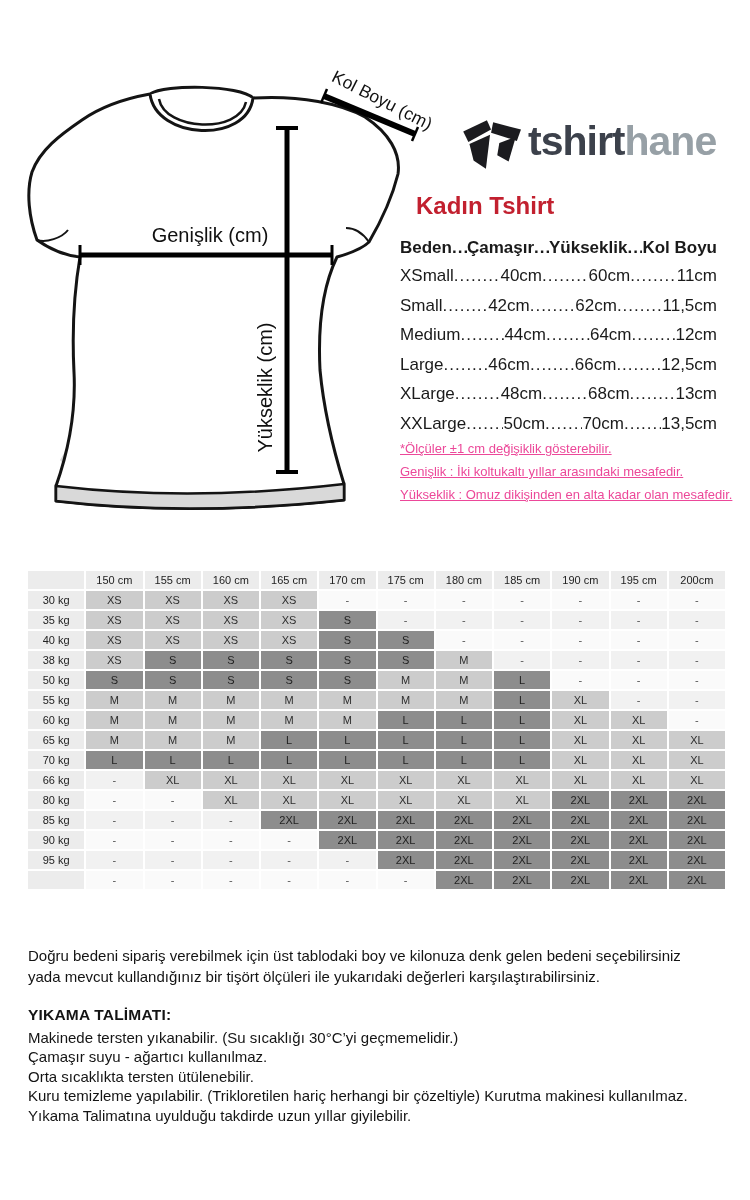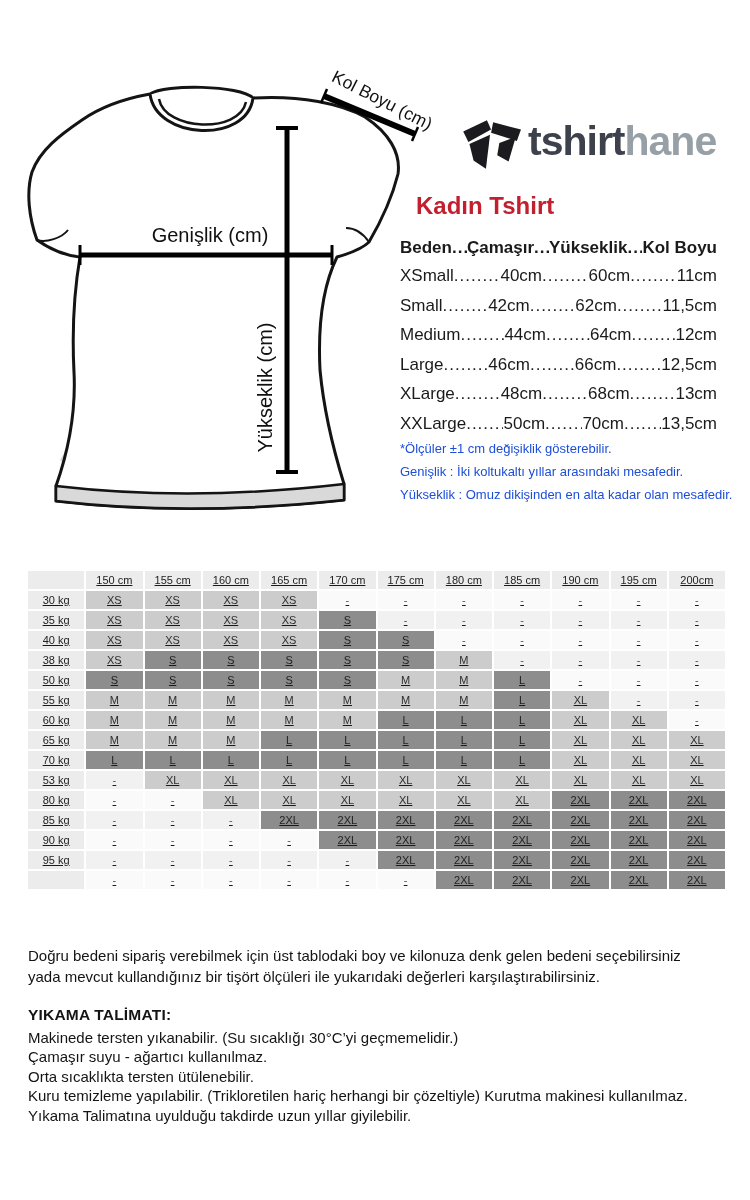--- a/index.html
+++ b/index.html
@@ -18,25 +18,25 @@
   .wordmark .dark{color:#3c414b;}
   .wordmark .lite{color:#97a0a6;font-weight:600;}
 
   
   .size-block{position:absolute;left:400px;top:192px;width:317px;}
   .size-title{font-size:24px;font-weight:800;margin:0 0 14px 16px;}
   .srow{display:flex;align-items:baseline;font-size:17px;height:29.5px;line-height:29.5px;white-space:nowrap;}
   .srow.head{font-weight:700;height:27px;line-height:27px;}
   .dots{flex:1;overflow:hidden;}
   .dots::after{content:"....................................................................";letter-spacing:1px;}
-  .notes{position:absolute;left:400px;top:437px;font-size:13px;line-height:23px;color:#1d4ed8;}
+  .notes{position:absolute;left:400px;top:437px;font-size:13px;line-height:23px;color:#ec4899;text-decoration:underline;}
 
   
   .matrix{position:absolute;left:28px;top:571px;width:697px;
-          display:grid;grid-template-columns:repeat(12,1fr);gap:2px;background:#fff;text-decoration:underline;}
+          display:grid;grid-template-columns:repeat(12,1fr);gap:2px;background:#fff;}
   .mc{height:18px;line-height:18px;font-size:11px;text-align:center;color:#2e2e2e;overflow:hidden;}
   .mc.hdr{background:#ececec;color:#222;}
   .mc.light{background:#cccccc;}
   .mc.dark{background:#8d8d8d;color:#1f1f1f;}
   .mc.e0{background:#fafafa;color:#555;}
   .mc.e1{background:#f1f1f1;color:#555;}
 
   
   .footer{position:absolute;left:28px;top:946px;width:702px;font-size:15px;line-height:20.5px;color:#141414;}
   .wash-title{font-weight:800;font-size:15.5px;margin:18px 0 2px 0;letter-spacing:.2px;}
@@ -304,21 +304,21 @@
       <div class="mc dark">L</div>
       <div class="mc dark">L</div>
       <div class="mc dark">L</div>
       <div class="mc dark">L</div>
       <div class="mc dark">L</div>
       <div class="mc dark">L</div>
       <div class="mc dark">L</div>
       <div class="mc light">XL</div>
       <div class="mc light">XL</div>
       <div class="mc light">XL</div>
-      <div class="mc hdr">53 kg</div>
+      <div class="mc hdr">66 kg</div>
       <div class="mc e1">-</div>
       <div class="mc light">XL</div>
       <div class="mc light">XL</div>
       <div class="mc light">XL</div>
       <div class="mc light">XL</div>
       <div class="mc light">XL</div>
       <div class="mc light">XL</div>
       <div class="mc light">XL</div>
       <div class="mc light">XL</div>
       <div class="mc light">XL</div>

